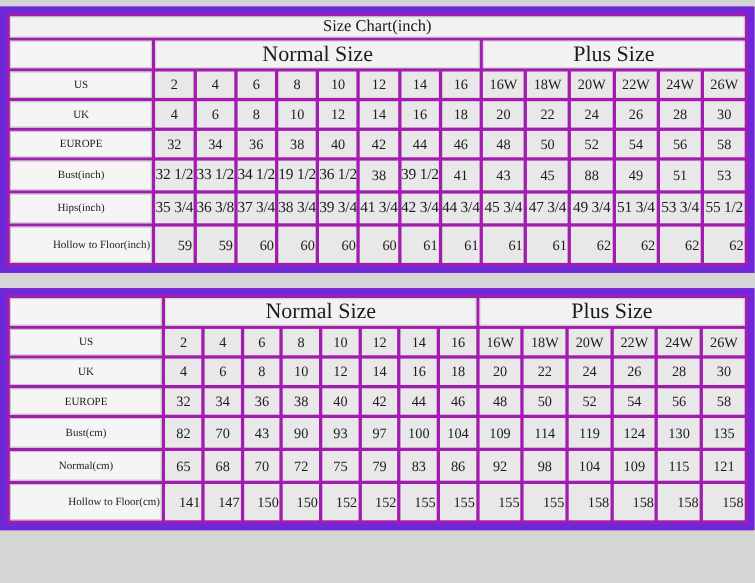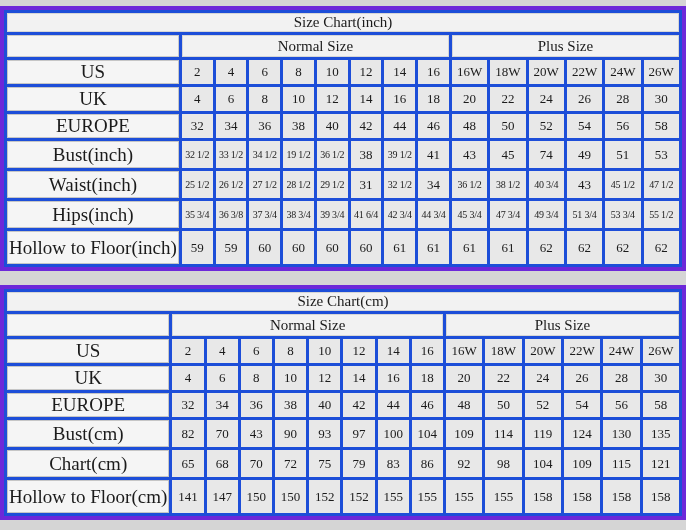--- a/index.html
+++ b/index.html
@@ -12,65 +12,65 @@
   }
   .page {
     box-sizing: border-box;
     width: 686px; height: 530px;
     padding-top: 6px;
     display: flex; flex-direction: column; align-items: center; gap: 14px;
   }
   table.chart {
     border-collapse: separate;
     border-spacing: 3px;
-    background: #1d4ed8;
-    border: 4px solid #6d28d9;
+    background: #a21caf;
+    border: 6px solid #6d28d9;
     table-layout: fixed;
   }
   table.chart td {
     text-align: center;
     vertical-align: middle;
     padding: 0 1px;
     white-space: nowrap;
     overflow: hidden;
   }
   td.title {
     height: 13px;
     background: #f2f2f2;
     border: 1px solid #d6d6d6;
     font-size: 15px;
   }
   td.group {
     height: 20px;
     background: #f2f2f2;
     border: 1px solid #d6d6d6;
-    font-size: 15px;
+    font-size: 20px;
     margin-left: 48px;
   }
   td.corner {
     background: #f5f5f5;
     border: 1px solid #cbcbcb;
   }
   td.label {
     background: #f5f5f5;
     border: 1px solid #c6c6c6;
-    font-size: 19px;
+    font-size: 10px;
   }
   td.data {
     background: #e8e8e8;
     font-size: 13px;
   }
   td.data.frac {
-    font-size: 10px;
+    font-size: 14px;
     letter-spacing: -0.2px;
     padding: 0;
   }
   tr.h-a td { height: 22px; }
   tr.h-b td { height: 25px; }
-  tr.h-c td { height: 31px; }
+  tr.h-c td { height: 31px; text-align: right; }
 </style>
 </head>
 <body>
 
 <div class="page">
 
   <table class="chart">
     <colgroup>
       <col style="width:140px">
       <col style="width:33px">
@@ -155,50 +155,33 @@
           <td class="data frac">32 1/2</td>
           <td class="data frac">33 1/2</td>
           <td class="data frac">34 1/2</td>
           <td class="data frac">19 1/2</td>
           <td class="data frac">36 1/2</td>
           <td class="data">38</td>
           <td class="data frac">39 1/2</td>
           <td class="data">41</td>
           <td class="data">43</td>
           <td class="data">45</td>
-          <td class="data">74</td>
+          <td class="data">88</td>
           <td class="data">49</td>
           <td class="data">51</td>
           <td class="data">53</td>
-        </tr>
-        <tr class="h-b">
-          <td class="label">Waist(inch)</td>
-          <td class="data frac">25 1/2</td>
-          <td class="data frac">26 1/2</td>
-          <td class="data frac">27 1/2</td>
-          <td class="data frac">28 1/2</td>
-          <td class="data frac">29 1/2</td>
-          <td class="data">31</td>
-          <td class="data frac">32 1/2</td>
-          <td class="data">34</td>
-          <td class="data frac">36 1/2</td>
-          <td class="data frac">38 1/2</td>
-          <td class="data frac">40 3/4</td>
-          <td class="data">43</td>
-          <td class="data frac">45 1/2</td>
-          <td class="data frac">47 1/2</td>
         </tr>
         <tr class="h-b">
           <td class="label">Hips(inch)</td>
           <td class="data frac">35 3/4</td>
           <td class="data frac">36 3/8</td>
           <td class="data frac">37 3/4</td>
           <td class="data frac">38 3/4</td>
           <td class="data frac">39 3/4</td>
-          <td class="data frac">41 6/4</td>
+          <td class="data frac">41 3/4</td>
           <td class="data frac">42 3/4</td>
           <td class="data frac">44 3/4</td>
           <td class="data frac">45 3/4</td>
           <td class="data frac">47 3/4</td>
           <td class="data frac">49 3/4</td>
           <td class="data frac">51 3/4</td>
           <td class="data frac">53 3/4</td>
           <td class="data frac">55 1/2</td>
         </tr>
         <tr class="h-c">
@@ -234,23 +217,20 @@
         <col style="width:33px">
       <col style="width:38px">
         <col style="width:38px">
         <col style="width:38px">
       <col style="width:38px">
         <col style="width:38px">
         <col style="width:38px">
     </colgroup>
     <thead>
       <tr>
-        <td class="title" colspan="15">Size Chart(cm)</td>
-      </tr>
-      <tr>
         <td class="corner"></td>
         <td class="group" colspan="8">Normal Size</td>
         <td class="group" colspan="6">Plus Size</td>
       </tr>
     </thead>
     <tbody>
         <tr class="h-a">
           <td class="label">US</td>
           <td class="data">2</td>
           <td class="data">4</td>
@@ -312,21 +292,21 @@
           <td class="data">100</td>
           <td class="data">104</td>
           <td class="data">109</td>
           <td class="data">114</td>
           <td class="data">119</td>
           <td class="data">124</td>
           <td class="data">130</td>
           <td class="data">135</td>
         </tr>
         <tr class="h-b">
-          <td class="label">Chart(cm)</td>
+          <td class="label">Normal(cm)</td>
           <td class="data">65</td>
           <td class="data">68</td>
           <td class="data">70</td>
           <td class="data">72</td>
           <td class="data">75</td>
           <td class="data">79</td>
           <td class="data">83</td>
           <td class="data">86</td>
           <td class="data">92</td>
           <td class="data">98</td>

